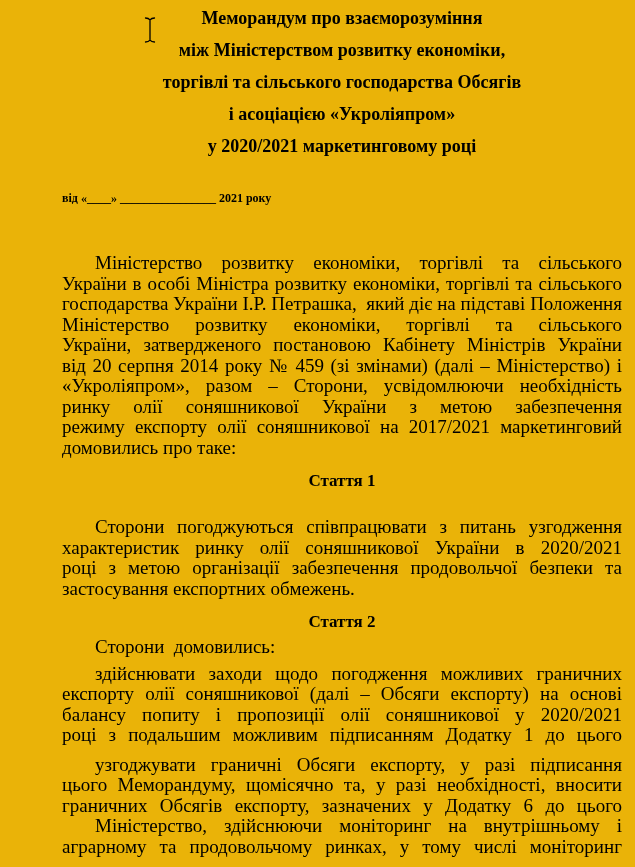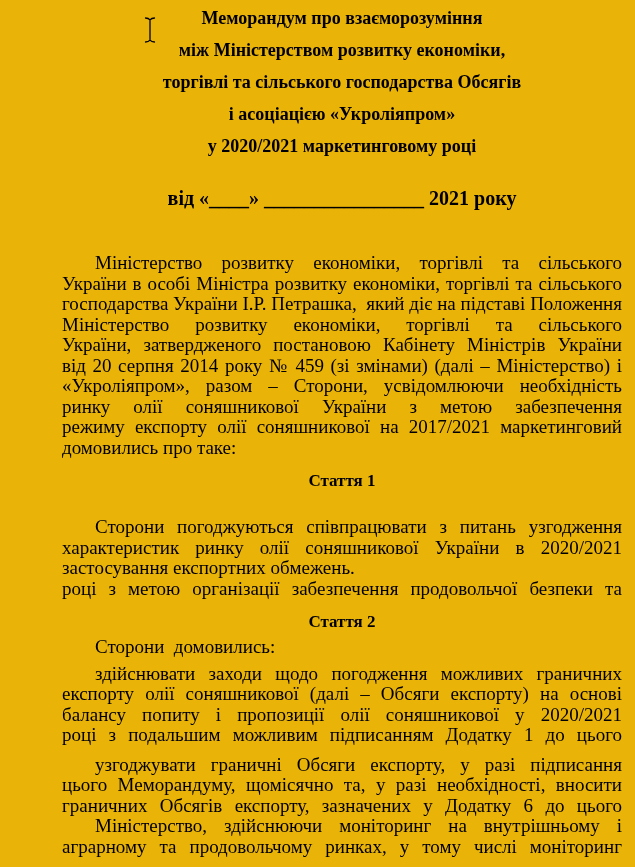--- a/index.html
+++ b/index.html
@@ -6,21 +6,21 @@
   .page{
     position:relative;
     width:635px;height:867px;
     background:#eab308;color:#000000;
     font-family:Liberation Serif, serif;
     overflow:hidden;
   }
   .content{position:absolute;top:0;left:62px;width:560px;}
   .title-block{padding-top:2px;font-weight:bold;font-size:18px;line-height:32px;text-align:center;}
   .title-line{white-space:pre-wrap;}
-  .date-line{margin-top:26px;font-weight:bold;font-size:20px;line-height:21px;text-align:center;white-space:pre-wrap;}
+  .date-line{margin-top:26px;font-weight:bold;font-size:12px;line-height:21px;white-space:pre-wrap;}
   .para{font-size:19px;line-height:20.5px;}
   .ln{
     text-align:justify;text-align-last:justify;
     white-space:pre-wrap;
     max-height:20.5px;overflow:hidden;
   }
   .ln-first{text-indent:33px;}
   .ln-end{text-align-last:left;}
   .heading{font-weight:bold;font-size:17px;line-height:21px;text-align:center;}
   .mt-preamble{margin-top:44px;}
@@ -60,22 +60,22 @@
       <div class="ln">ринку олії соняшникової України з метою забезпечення прогнозованого</div>
       <div class="ln">режиму експорту олії соняшникової на 2017/2021 маркетинговий рік,</div>
       <div class="ln ln-end">домовились про таке:</div>
     </div>
 
     <div class="heading mt-h1">Стаття 1</div>
 
     <div class="para mt-p2">
       <div class="ln ln-first">Сторони погоджуються співпрацювати з питань узгодження балансових</div>
       <div class="ln">характеристик ринку олії соняшникової України в 2020/2021 маркетинговому</div>
+      <div class="ln">році з метою організації забезпечення продовольчої безпеки та уникнення</div>
       <div class="ln ln-end">застосування експортних обмежень.</div>
-      <div class="ln">році з метою організації забезпечення продовольчої безпеки та уникнення</div>
     </div>
 
     <div class="heading mt-h2">Стаття 2</div>
 
     <div class="para mt-p3">
       <div class="ln ln-first ln-end">Сторони  домовились:</div>
     </div>
 
     <div class="para mt-p4">
       <div class="ln ln-first">здійснювати заходи щодо погодження можливих граничних обсягів</div>

